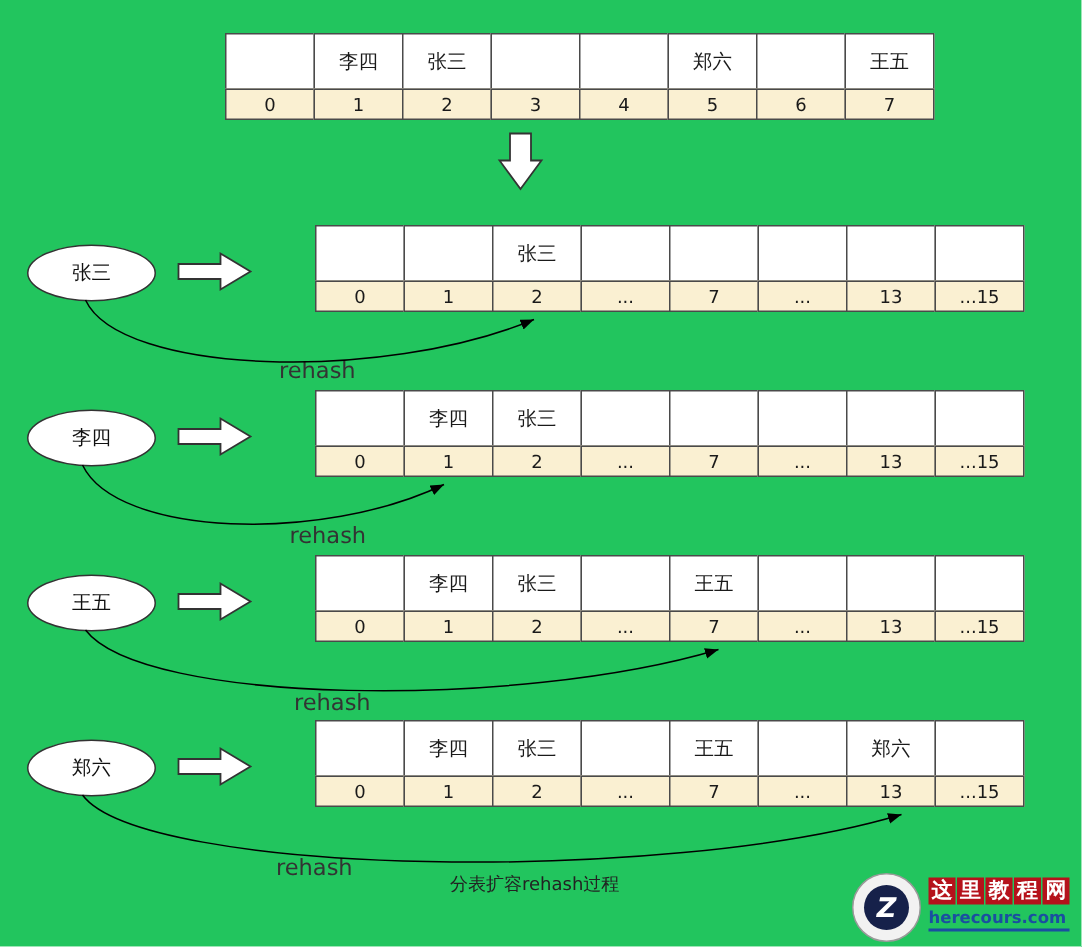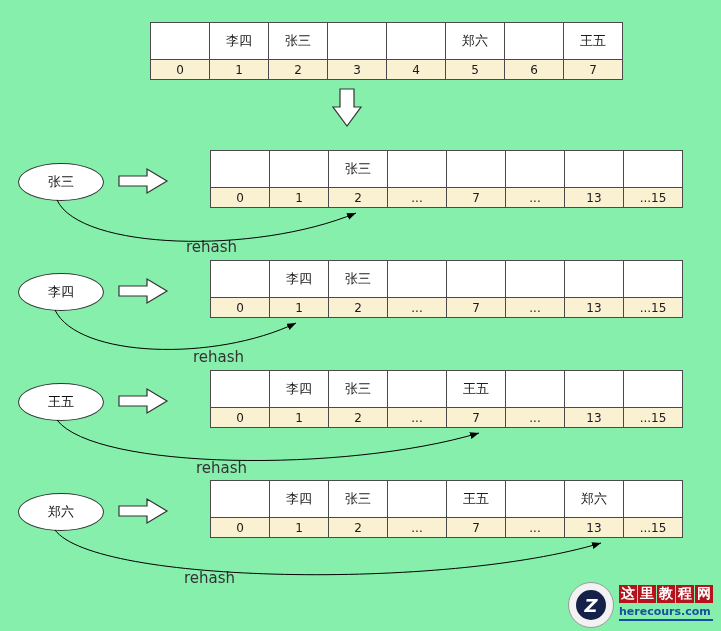--- a/index.html
+++ b/index.html
@@ -1,16 +1,16 @@
 <!DOCTYPE html>
 <html><head>
 <meta charset="utf-8">
 <style>
   html,body{margin:0;padding:0;background:#ffffff;font-family:"DejaVu Sans","Liberation Sans",sans-serif;}
-  #canvas{position:relative;width:721px;height:631px;background:#86efac;overflow:hidden;}
+  #canvas{position:relative;width:721px;height:631px;background:#22c55e;overflow:hidden;}
 
   
   .htable{position:absolute;}
   .trow{display:flex;}
   .cell{width:60px;box-sizing:border-box;border:1px solid #4a4a4a;margin-left:-1px;
         display:flex;align-items:center;justify-content:center;color:#1a1a1a;}
   .cell:first-child{margin-left:0;}
   .vals .cell{height:38px;background:#ffffff;font-size:13px;}
   .idx  .cell{height:21px;margin-top:-1px;background:#FAF0D2;font-size:12px;}
 
@@ -187,20 +187,21 @@
     <polygon points="119,286 147,286 147,279 167,291 147,303 147,296 119,296" fill="#ffffff" stroke="#333" stroke-width="1.2"></polygon>
     <polygon points="119,396 147,396 147,389 167,401 147,413 147,406 119,406" fill="#ffffff" stroke="#333" stroke-width="1.2"></polygon>
     <polygon points="119,506 147,506 147,499 167,511 147,523 147,516 119,516" fill="#ffffff" stroke="#333" stroke-width="1.2"></polygon>
 
     <path d="M 57 200 C 80 250, 255 255, 356 213" fill="none" stroke="#000" stroke-width="1" marker-end="url(#ah)"></path>
     <path d="M 55 310 C 78 358, 215 362, 296 323" fill="none" stroke="#000" stroke-width="1" marker-end="url(#ah)"></path>
     <path d="M 57 420 C 95 470, 345 473, 479 433" fill="none" stroke="#000" stroke-width="1" marker-end="url(#ah)"></path>
     <path d="M 55 530 C 95 584, 445 590, 601 543" fill="none" stroke="#000" stroke-width="1" marker-end="url(#ah)"></path>
   </svg>
 
+  <div id="caption">分表扩容rehash过程</div>
 
   <div id="watermark">
     <div class="seal">
       <div class="seal-inner">Z</div>
     </div>
     <div class="wm-text">
       <div class="wm-name" id="wm-name">
           <span>这</span>
           <span>里</span>
           <span>教</span>

